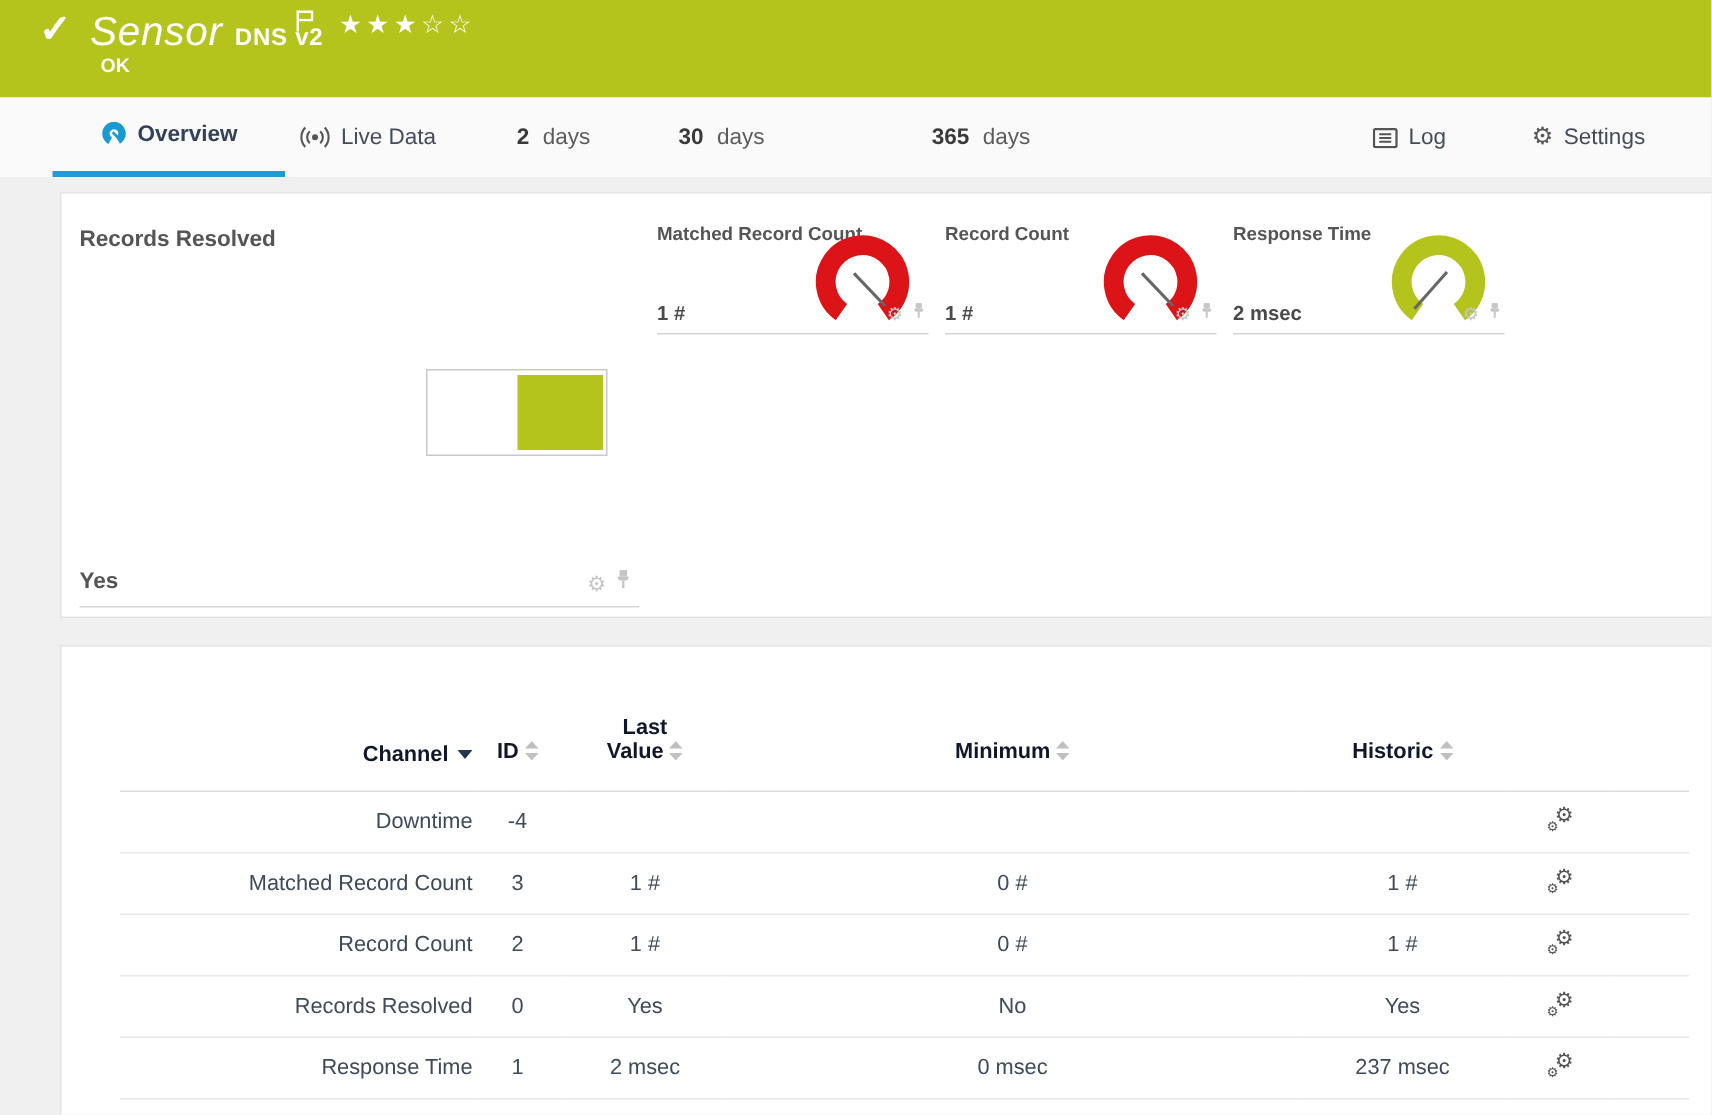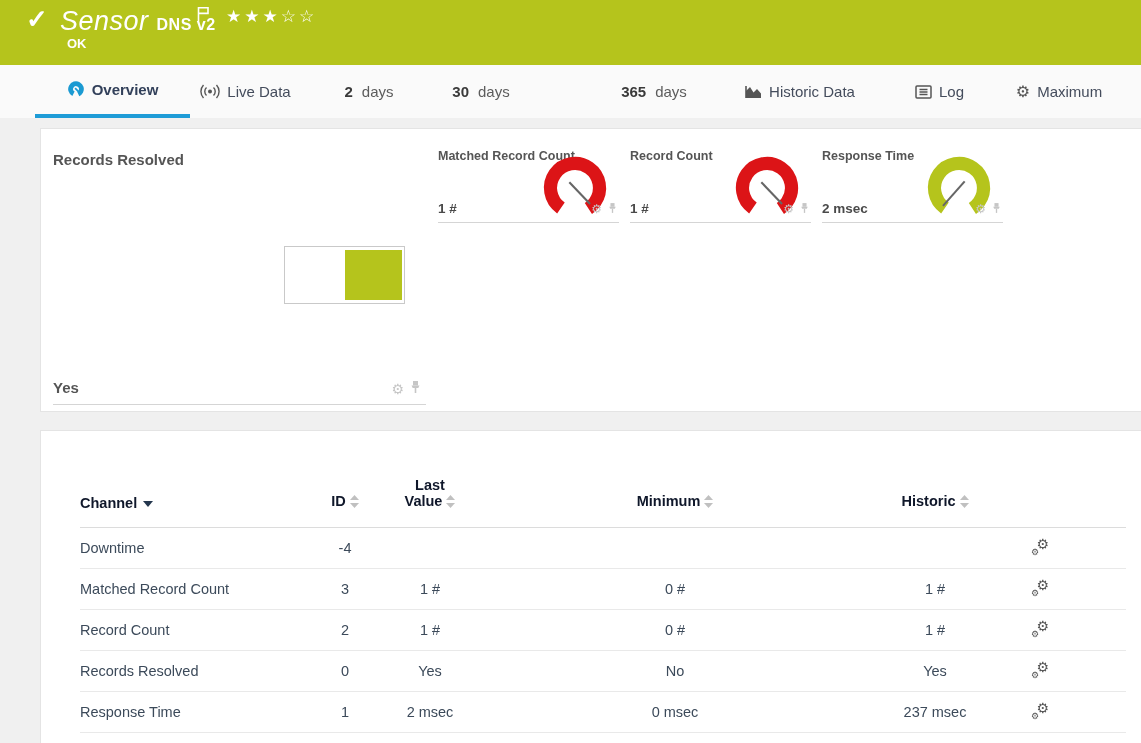--- a/index.html
+++ b/index.html
@@ -50,21 +50,21 @@
   #tile-g0 { left:397px; } #tile-g1 { left:589px; } #tile-g2 { left:781px; }
   .gauge-tile .tile-title { padding-top:8px; font-size:12.5px; }
   .gauge-svg { position:absolute; right:6px; top:13px; }
   .gauge-tile .tile-value { font-size:13.5px; font-weight:600; color:#4a4a4a; bottom:6px; }
   .gauge-tile .tile-icons { bottom:4px; right:2px; }
   .gauge-tile .tile-gear { font-size:12px; }
 
   
   .chan-table { position:absolute; left:39px; top:0; width:1046px; border-collapse:collapse; table-layout:fixed; }
   .chan-table th { font-size:14.5px; font-weight:700; color:#0f172a; padding:46px 0 16px 0; vertical-align:bottom; cursor:pointer; }
-  .chan-table th.left, .chan-table td.left { text-align:left; }
+  .chan-table th.left, .chan-table td.left { text-align:right; }
   .chan-table th.ctr, .chan-table td.ctr { text-align:center; }
   .chan-table thead th { border-bottom:1px solid #dcdcdc; }
   .chan-table td { font-size:14.5px; color:#3c4a5a; height:41px; border-bottom:1px solid #e9e9e9; }
   .sort-ico { display:inline-block; vertical-align:-2px; margin-left:4px; }
   .caret { display:inline-block; vertical-align:1px; margin-left:6px; }
   .gearpair { position:relative; display:inline-block; width:18px; height:16px; color:#555; cursor:pointer; }
   .gearpair .g-big { position:absolute; right:0; top:-3px; font-size:14px; }
   .gearpair .g-small { position:absolute; left:0; bottom:-2px; font-size:9px; }
 </style>
 </head>
@@ -115,43 +115,34 @@
     <div class="tab" style="left:448px; width:66px;">
       <span class="t-num">30</span>
       <span class="t-days">days</span>
     </div>
 
     <div class="tab" style="left:618px; width:72px;">
       <span class="t-num">365</span>
       <span class="t-days">days</span>
     </div>
 
-    <div class="tab" style="left:740px; width:120px;">
-      <span class="t-ico">
-        <svg width="17" height="15" viewBox="0 0 17 15">
-          <polygon points="1,14 1,7 5,3 8.5,8.5 12,5 16,9.5 16,14" fill="#555"></polygon>
-          <path d="M1 2 v12" stroke="#555" stroke-width="1.6"></path>
-        </svg>
-      </span>
-      <span class="t-label">Historic Data</span>
-    </div>
 
     <div class="tab" style="left:912px; width:55px;">
       <span class="t-ico">
         <svg width="17" height="14" viewBox="0 0 17 14">
           <rect x="1" y="1" width="15" height="12" rx="1" fill="none" stroke="#555" stroke-width="1.5"></rect>
           <path d="M4.5 4.5 h8 M4.5 7 h8 M4.5 9.5 h8" stroke="#555" stroke-width="1.3"></path>
         </svg>
       </span>
       <span class="t-label">Log</span>
     </div>
 
     <div class="tab" style="left:1018px; width:82px;">
       <span class="t-ico gear-glyph">⚙</span>
-      <span class="t-label">Maximum</span>
+      <span class="t-label">Settings</span>
     </div>
   </div>
 
   <div class="panel" id="panel-overview">
 
     <div class="tile" id="tile-records">
       <div class="tile-title">Records Resolved</div>
       <div class="bar-box">
         <div class="bar-fill"></div>
       </div>

